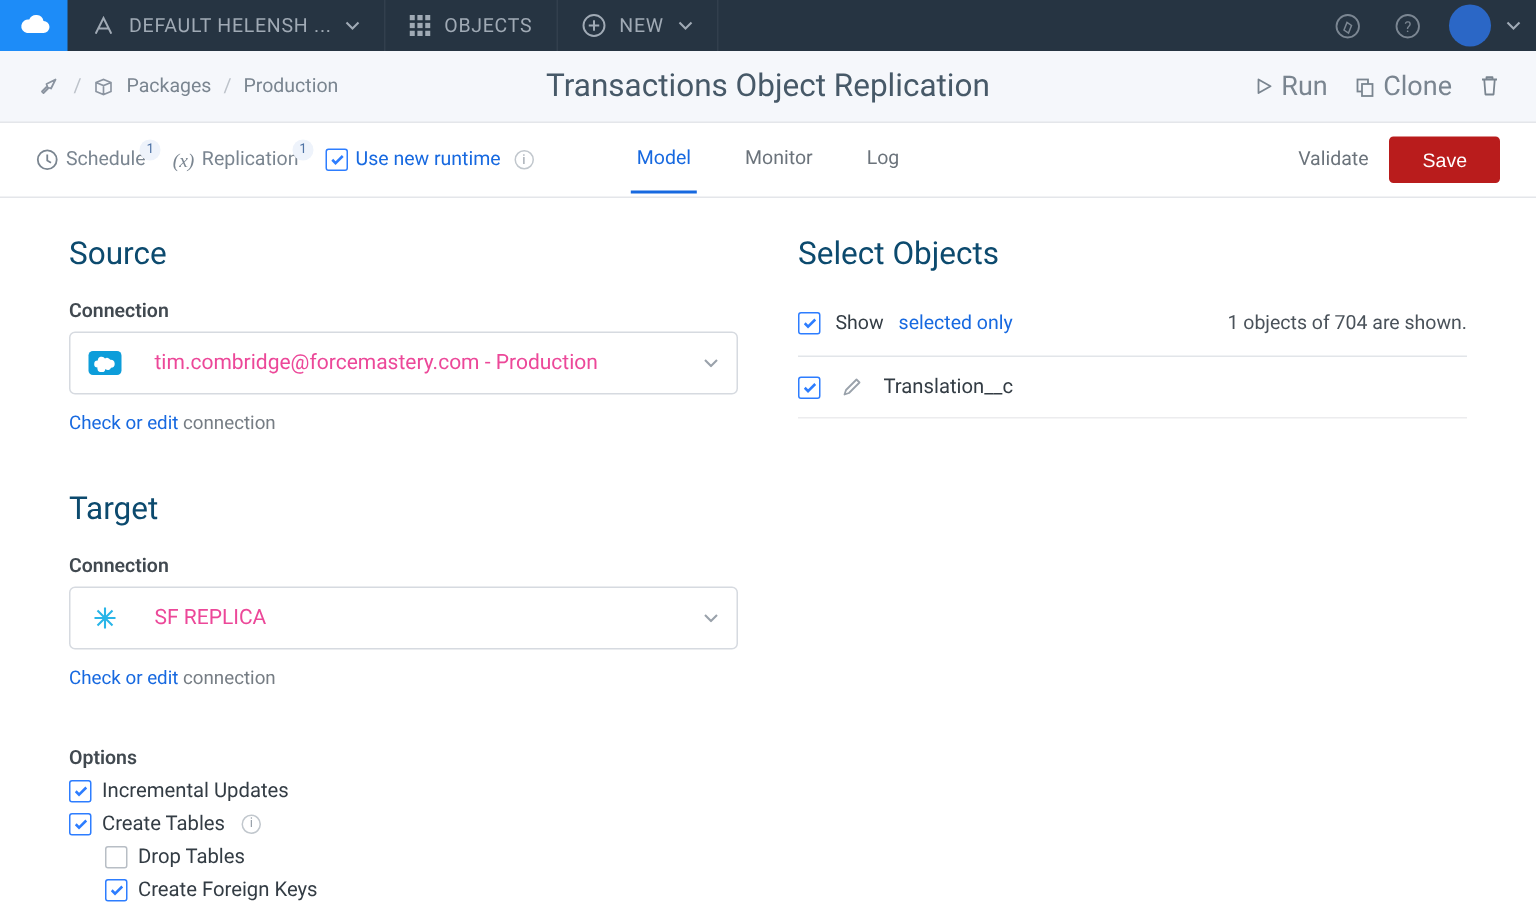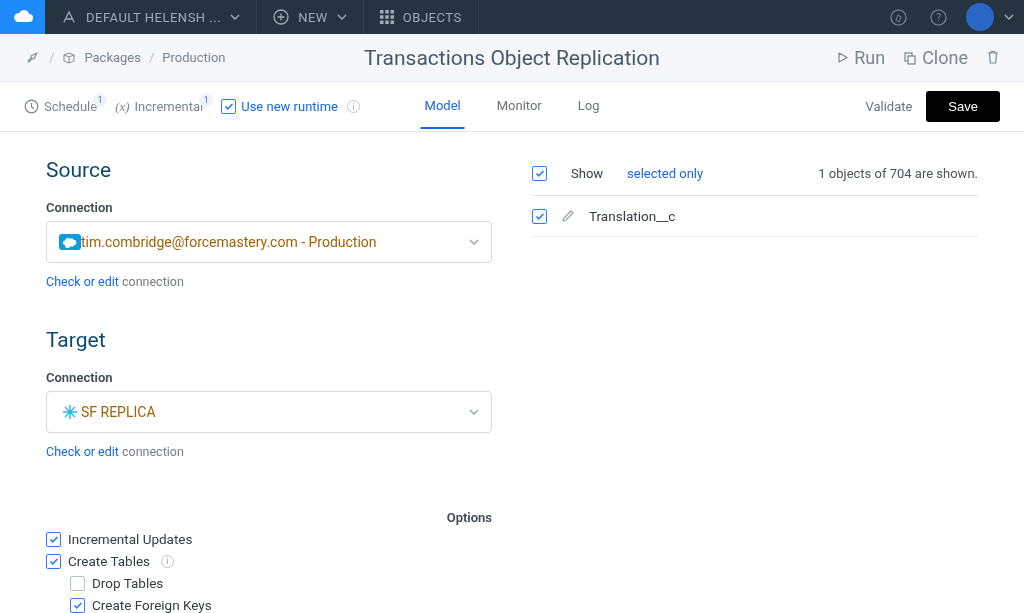--- a/index.html
+++ b/index.html
@@ -38,98 +38,98 @@
   
   .toolbar { height:50px; border-bottom:1px solid var(--border-light); display:flex; align-items:center; padding:0 24px; gap:16px; font-size:13px; color: var(--text-muted); }
   .toolbar .left-tools { display:flex; align-items:center; gap:18px; }
   .tool { display:flex; align-items:center; gap:5px; cursor:pointer; position:relative; }
   .badge { position:absolute; top:-6px; right:-10px; width:14px; height:14px; border-radius:50%; background:#eef3fb; color:#5074a6; font-size:9px; display:flex; align-items:center; justify-content:center; }
   .toolbar .tabs { position:absolute; left:50%; transform:translateX(-50%); display:flex; gap:28px; }
   .tab { padding:14px 4px; cursor:pointer; color:#6b737b; border-bottom:2px solid transparent; }
   .tab.active { color: var(--link-blue); border-bottom-color: var(--link-blue); }
   .toolbar .right-tools { margin-left:auto; display:flex; align-items:center; gap:14px; }
   .validate-link { color:#6b737b; cursor:pointer; }
-  .save-btn { background:#000000; color:#fff; border:none; border-radius:3px; padding:8px 22px; font-size:13px; cursor:pointer; }
+  .save-btn { background:#b91c1c; color:#fff; border:none; border-radius:3px; padding:8px 22px; font-size:13px; cursor:pointer; }
 
   
   .main { display:flex; padding:26px 46px 0 46px; gap:40px; }
   .col { flex:1; min-width:0; }
   h2.section { font-size:21px; font-weight:400; color:#0c4a6e; margin:0 0 18px 0; }
   .field-label { font-size:13px; font-weight:600; color:#414950; margin-bottom:6px; }
-  .select-box { border:1px solid #d6dae0; border-radius:4px; height:42px; display:flex; align-items:center; padding:0 12px; gap:0; font-size:14px; color:#a16207; cursor:pointer; position:relative; }
+  .select-box { border:1px solid #d6dae0; border-radius:4px; height:42px; display:flex; align-items:center; padding:0 12px; gap:22px; font-size:14px; color:#ec4899; cursor:pointer; position:relative; }
   .select-box .chev { margin-left:auto; color:#9aa2ab; }
   .conn-icon { width:22px; height:16px; border-radius:3px; display:flex; align-items:center; justify-content:center; }
   .conn-icon.sf { background:#0d9dda; }
   .conn-icon.snow { background:none; }
   .link { color: var(--link-blue); text-decoration:none; font-size:12.5px; cursor:pointer; }
   .muted-inline { color:#767d84; font-size:12.5px; }
   .edit-row { margin-top:8px; }
 
   .target-block { margin-top:38px; }
-  .options-block { margin-top:50px;text-align:right; }
+  .options-block { margin-top:38px; }
 
   .chk-row { display:flex; align-items:center; gap:7px; margin:6px 0; font-size:13.5px; }
   .chk { width:15px; height:15px; border:1.5px solid #2d7dff; border-radius:2px; display:inline-flex; align-items:center; justify-content:center; cursor:pointer; }
   .chk.checked { background:#fff; }
   .chk.checked svg { display:block; }
   .chk svg { display:none; }
   .chk.unchecked { border-color:#b8bec5; }
   .indent1 { margin-left:24px; }
   .info-icon { width:13px; height:13px; border:1px solid #c1c7cd; border-radius:50%; display:inline-flex; align-items:center; justify-content:center; font-size:9px; color:#9aa2ab; margin-left:4px; }
 
   
-  .obj-filter { display:flex; align-items:center; gap:24px; font-size:13px; padding:8px 0 14px 0; border-bottom:1px solid #e2e5e9; }
+  .obj-filter { display:flex; align-items:center; gap:10px; font-size:13px; padding:8px 0 14px 0; border-bottom:1px solid #e2e5e9; }
   .obj-filter .count { margin-left:auto; color:#4a525a; }
   .obj-row { display:flex; align-items:center; gap:14px; padding:12px 0; border-bottom:1px solid #ececee; font-size:13.5px; }
   .pencil { color:#9aa2ab; cursor:pointer; }
 
   svg { display:block; }
 </style>
 </head>
 <body>
 
 <div class="topnav">
   <div class="logo-cell">
     <svg width="22" height="16" viewBox="0 0 22 16">
         <path d="M6 13h11a4 4 0 0 0 0-8 5 5 0 0 0-9.5-1A4 4 0 0 0 6 13z" fill="#fff"></path>
       </svg>
   </div>
   <div class="nav-item">
     <svg width="16" height="16" viewBox="0 0 16 16">
         <path d="M3 13 L8 3 L13 13 M5 10 H11" stroke="#a0aab5" stroke-width="1.3" fill="none" stroke-linecap="round"></path>
       </svg>
     <span>DEFAULT HELENSH ...</span>
-    <svg width="10" height="6" viewBox="0 0 10 6">
-        <path d="M1 1l4 4 4-4" stroke="#a0aab5" stroke-width="1.4" fill="none"></path>
-      </svg>
-  </div>
-  <div class="nav-item">
-    <svg width="16" height="16" viewBox="0 0 16 16">
-        <circle cx="8" cy="8" r="7" stroke="#a0aab5" stroke-width="1.3" fill="none"></circle>
-        <path d="M8 4.5v7M4.5 8h7" stroke="#a0aab5" stroke-width="1.3"></path>
-      </svg>
-    <span>NEW</span>
     <svg width="10" height="6" viewBox="0 0 10 6">
         <path d="M1 1l4 4 4-4" stroke="#a0aab5" stroke-width="1.4" fill="none"></path>
       </svg>
   </div>
   <div class="nav-item">
     <svg width="14" height="14" viewBox="0 0 14 14">
       <rect x="0" y="0" width="3.5" height="3.5" fill="#a0aab5"></rect>
         <rect x="5.25" y="0" width="3.5" height="3.5" fill="#a0aab5"></rect>
         <rect x="10.5" y="0" width="3.5" height="3.5" fill="#a0aab5"></rect>
       <rect x="0" y="5.25" width="3.5" height="3.5" fill="#a0aab5"></rect>
         <rect x="5.25" y="5.25" width="3.5" height="3.5" fill="#a0aab5"></rect>
         <rect x="10.5" y="5.25" width="3.5" height="3.5" fill="#a0aab5"></rect>
       <rect x="0" y="10.5" width="3.5" height="3.5" fill="#a0aab5"></rect>
         <rect x="5.25" y="10.5" width="3.5" height="3.5" fill="#a0aab5"></rect>
         <rect x="10.5" y="10.5" width="3.5" height="3.5" fill="#a0aab5"></rect>
     </svg>
     <span>OBJECTS</span>
   </div>
+  <div class="nav-item">
+    <svg width="16" height="16" viewBox="0 0 16 16">
+        <circle cx="8" cy="8" r="7" stroke="#a0aab5" stroke-width="1.3" fill="none"></circle>
+        <path d="M8 4.5v7M4.5 8h7" stroke="#a0aab5" stroke-width="1.3"></path>
+      </svg>
+    <span>NEW</span>
+    <svg width="10" height="6" viewBox="0 0 10 6">
+        <path d="M1 1l4 4 4-4" stroke="#a0aab5" stroke-width="1.4" fill="none"></path>
+      </svg>
+  </div>
   <div class="spacer"></div>
   <div class="icon-btn">
     <svg width="17" height="17" viewBox="0 0 17 17">
         <circle cx="8.5" cy="8.5" r="7.5" stroke="#a0aab5" stroke-width="1.2" fill="none"></circle>
         <path d="M6 11l2-5 3 2-2 5z" stroke="#a0aab5" stroke-width="1" fill="none"></path>
       </svg>
   </div>
   <div class="icon-btn">
     <svg width="17" height="17" viewBox="0 0 17 17">
         <circle cx="8.5" cy="8.5" r="7.5" stroke="#a0aab5" stroke-width="1.2" fill="none"></circle>
@@ -187,21 +187,21 @@
     <div class="tool">
       <svg width="15" height="15" viewBox="0 0 15 15">
           <circle cx="7.5" cy="7.5" r="6.3" stroke="#7a8590" stroke-width="1.2" fill="none"></circle>
           <path d="M7.5 4v4l2.5 1.5" stroke="#7a8590" stroke-width="1.2" fill="none"></path>
         </svg>
       <span>Schedule</span>
       <span class="badge">1</span>
     </div>
     <div class="tool">
       <span style="font-style:italic;font-family:serif;">(x)</span>
-      <span>Incremental</span>
+      <span>Replication</span>
       <span class="badge">1</span>
     </div>
     <div class="tool" style="color:#1769e0">
       <span class="chk checked">
         <svg width="10" height="9" viewBox="0 0 10 9">
             <path d="M1.5 4.5l2.2 2.3L8.5 2" stroke="#2d7dff" stroke-width="1.7" fill="none"></path>
           </svg>
       </span>
       <span>Use new runtime</span>
       <span class="info-icon">i</span>
@@ -298,20 +298,21 @@
             </svg>
           </span>
         <span>Create Foreign Keys</span>
       </div>
 
     </div>
 
   </div>
 
   <div class="col">
+    <h2 class="section">Select Objects</h2>
 
     <div class="obj-filter">
       <span class="chk checked">
           <svg width="10" height="9" viewBox="0 0 10 9">
             <path d="M1.5 4.5l2.2 2.3L8.5 2" stroke="#2d7dff" stroke-width="1.7" fill="none"></path>
           </svg>
         </span>
       <span>Show</span>
       <a class="link" style="font-size:13px">selected only</a>
       <span class="count">1 objects of 704 are shown.</span>

